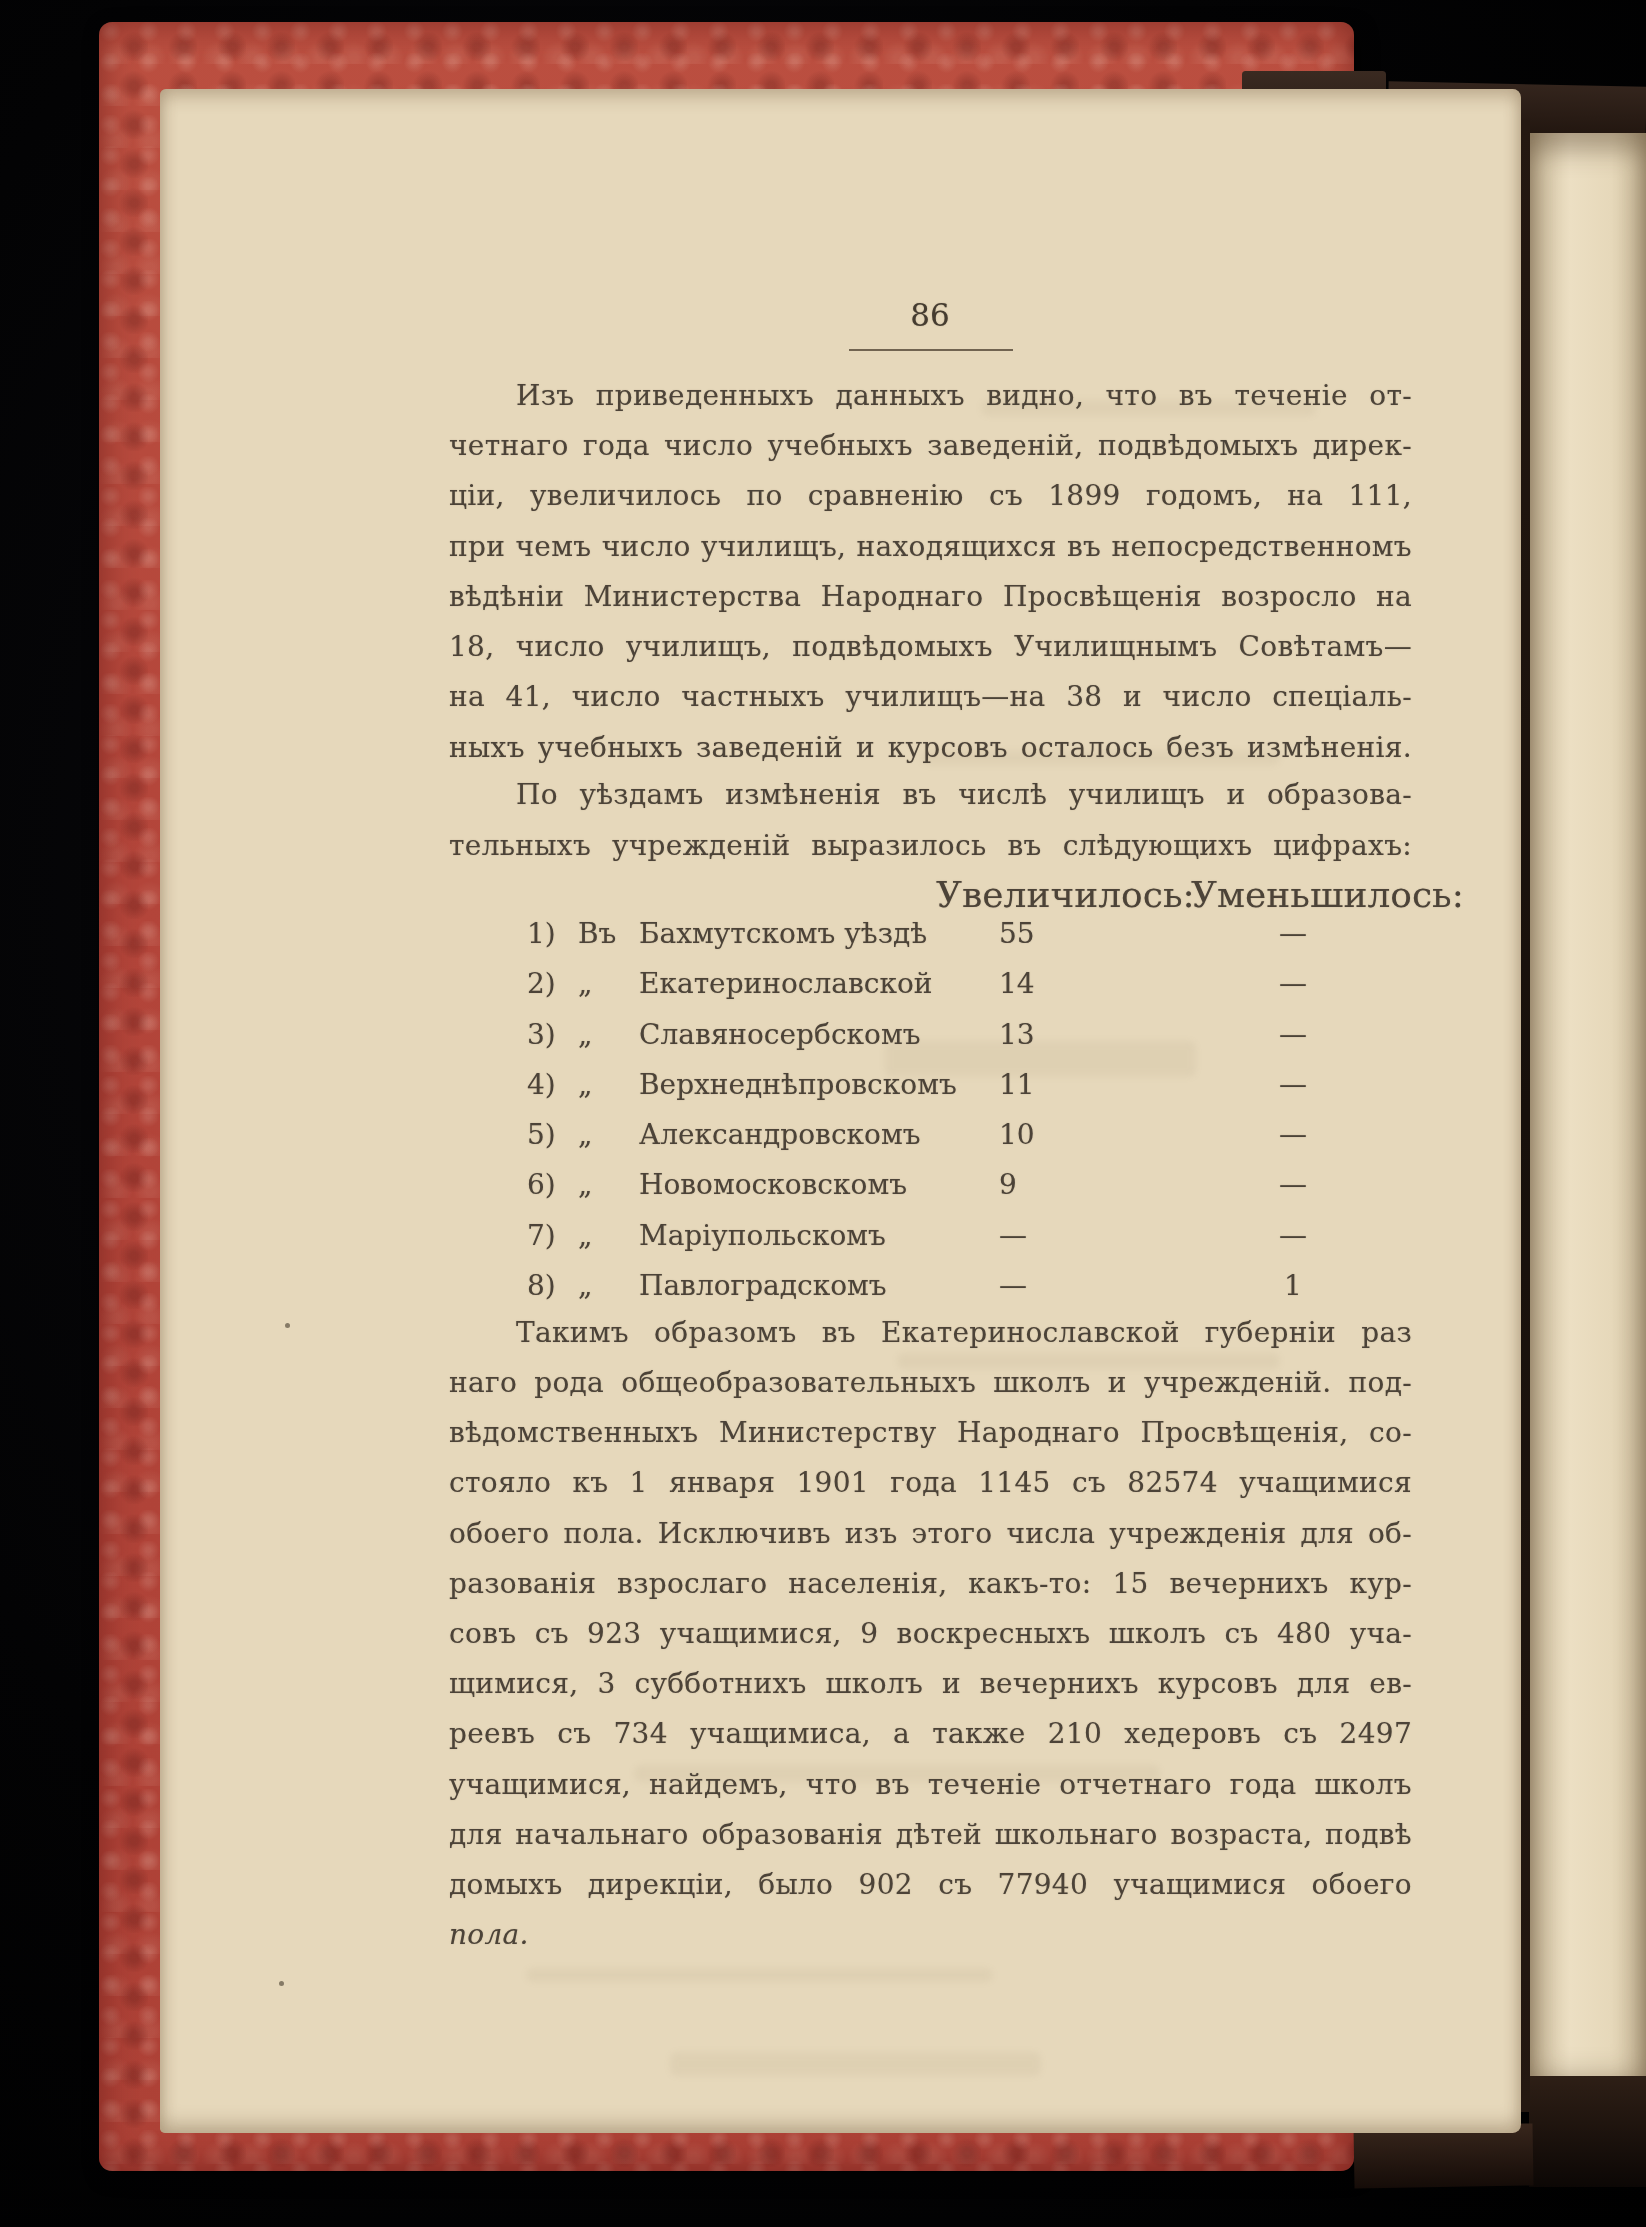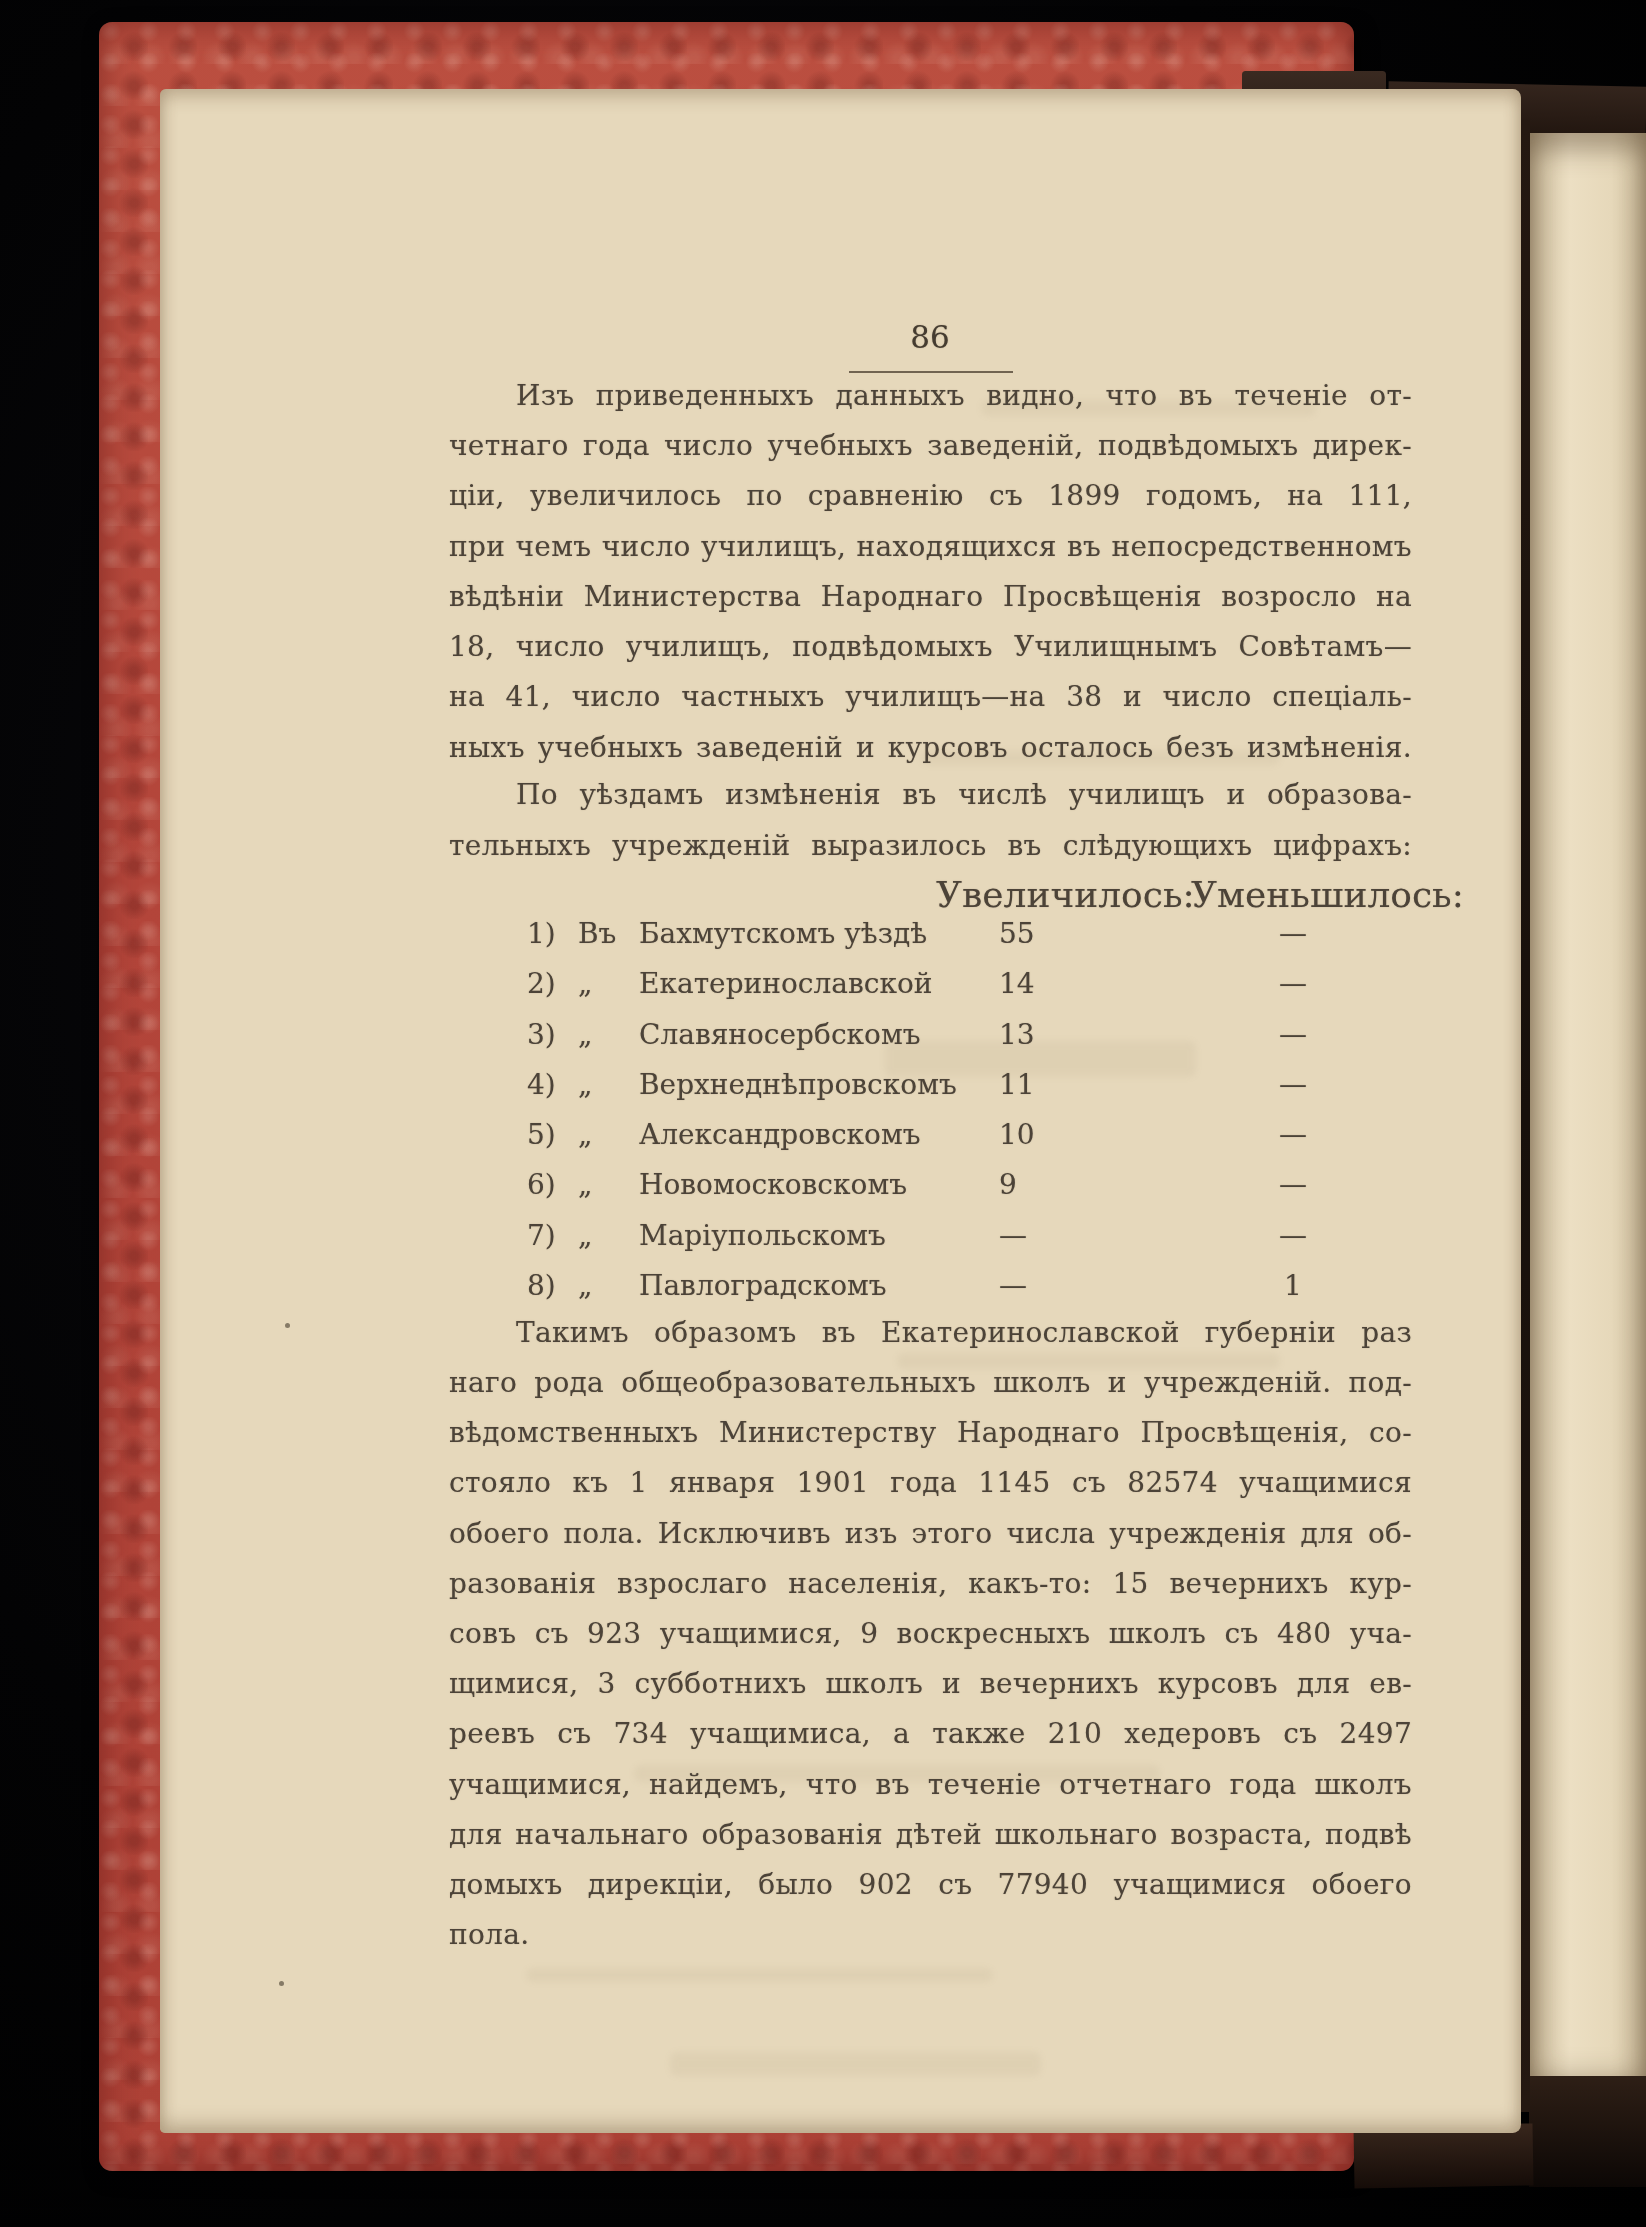--- a/index.html
+++ b/index.html
@@ -63,23 +63,23 @@
     box-shadow:inset 0 8.4px 15.6px rgba(90,65,35,.25), inset 0 -9.6px 16.7px rgba(90,65,35,.28);
   }
   .text-layer{position:absolute;left:0;top:0;width:1646px;height:2227px;color:#4c4338;}
   .tline{
     position:absolute;left:449px;width:963px;height:50px;line-height:50px;
     font-size:28px;letter-spacing:0.3px;
     text-align:justify;text-align-last:justify;-moz-text-align-last:justify;
     text-shadow:0 0 1.2px rgba(84,70,52,.35);
     white-space:normal;
   }
-  .tline.endline{text-align:left;text-align-last:left;-moz-text-align-last:left;}
+  .tline.endline{text-align:left;text-align-last:left;font-style:italic;-moz-text-align-last:left;}
   .tline.indent{text-indent:67px;}
-  .pageno-wrap{position:absolute;left:849px;top:290px;width:167px;height:50px;margin-top:22px;}
+  .pageno-wrap{position:absolute;left:849px;top:290px;width:167px;height:50px;}
   .pageno{
     position:absolute;left:33px;top:0;width:96px;height:50px;line-height:50px;
     font-size:31px;text-align:center;color:#453c30;text-shadow:0 0 1.2px rgba(70,58,42,.4);
   }
   .pageno-rule{position:absolute;left:0;top:59px;width:164px;height:2.4px;background:rgba(74,62,46,.75);}
   .hdr-row{position:absolute;left:449px;top:870px;width:963px;height:50px;}
   .hdr{
     position:absolute;top:0;height:50px;line-height:50px;font-size:36px;
     color:#4c4338;text-shadow:0 0 1.2px rgba(84,70,52,.35);
   }

